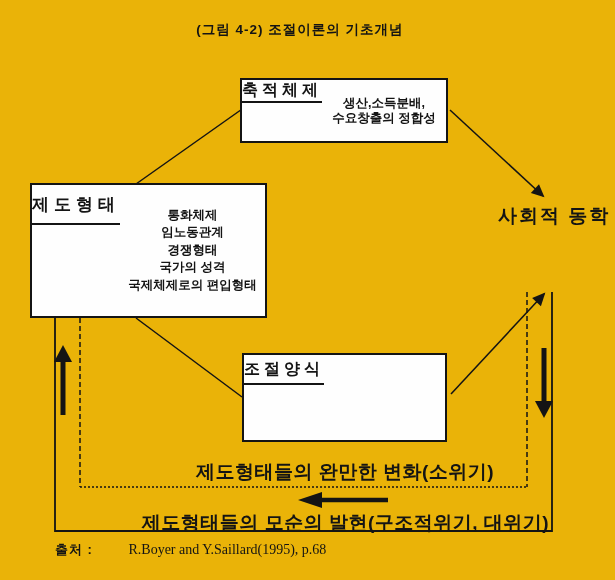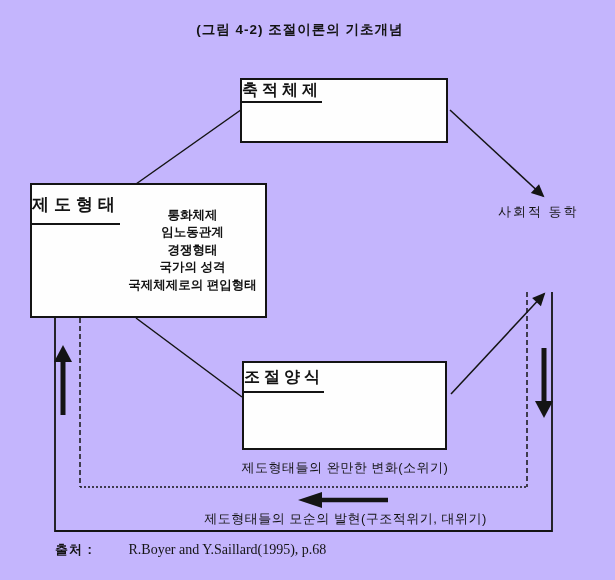--- a/index.html
+++ b/index.html
@@ -1,18 +1,18 @@
 <!DOCTYPE html>
 <html><head>
 <meta charset="utf-8">
 <style>
   html,body{margin:0;padding:0;background:#e8e8e8;}
   .canvas{
     position:relative;width:615px;height:580px;margin:0 auto;
-    background:#c4b5fd;color:#141414;
+    background:#eab308;color:#141414;
     font-family:"Liberation Sans","DejaVu Sans",sans-serif;
     overflow:hidden;
   }
   .fig-title{
     position:absolute;left:0;top:21px;width:600px;text-align:center;
     font-size:13.5px;font-weight:bold;letter-spacing:1px;
   }
   
   .box{
     position:absolute;box-sizing:border-box;border:2px solid #141414;
@@ -25,25 +25,25 @@
   .box-body{
     flex:1;display:flex;flex-direction:column;align-items:center;justify-content:center;
     font-weight:bold;text-align:center;
   }
   #box-acc{left:240px;top:78px;width:208px;height:65px;}
   #box-acc .box-header{height:21px;font-size:16px;letter-spacing:4px;}
   #box-acc .box-body{font-size:12.5px;line-height:15px;}
   #box-inst{left:30px;top:183px;width:237px;height:135px;}
   #box-inst .box-header{height:38px;font-size:17px;letter-spacing:5px;}
   #box-inst .box-body{font-size:12.5px;line-height:17.5px;border-radius:19px;}
-  #box-reg{left:242px;top:353px;width:205px;height:89px;margin-top:8px;}
+  #box-reg{left:242px;top:353px;width:205px;height:89px;}
   #box-reg .box-header{height:28px;font-size:16px;letter-spacing:4px;}
   #box-reg .box-body{font-size:12px;line-height:17px;}
   
-  .flabel{position:absolute;font-weight:normal;font-size:13px;white-space:nowrap;z-index:2;}
+  .flabel{position:absolute;font-weight:bold;font-size:19px;white-space:nowrap;z-index:2;}
   #lbl-social{left:498px;top:203px;letter-spacing:2px;}
   #lbl-econ{left:507px;top:265px;letter-spacing:2px;}
   #lbl-gradual{left:180px;top:459px;width:330px;text-align:center;letter-spacing:0.5px;}
   #lbl-contra{left:118px;top:510px;width:455px;text-align:center;letter-spacing:0.5px;}
   
   .source{position:absolute;left:55px;top:541px;font-size:13px;white-space:nowrap;z-index:2;}
   .source .src-prefix{font-weight:bold;letter-spacing:1px;}
   .source .src-cite{font-family:"Liberation Serif","DejaVu Serif",serif;font-size:14px;margin-left:32px;}
   
   .wires{position:absolute;left:0;top:0;z-index:1;pointer-events:none;}
@@ -87,20 +87,24 @@
     </g>
 
     <g>
       <line x1="388" y1="500" x2="321" y2="500" stroke="#141414" stroke-width="4.5"></line>
       <polygon points="298,500 322,492 322,508" fill="#141414"></polygon>
     </g>
   </svg>
 
   <div class="box" id="box-acc">
     <div class="box-header">축적체제</div>
+    <div class="box-body">
+      <div>생산,소득분배,</div>
+      <div>수요창출의 정합성</div>
+    </div>
   </div>
 
   <div class="box" id="box-inst">
     <div class="box-header">제도형태</div>
     <div class="box-body">
       <div>통화체제</div>
       <div>임노동관계</div>
       <div>경쟁형태</div>
       <div>국가의 성격</div>
       <div>국제체제로의 편입형태</div>

